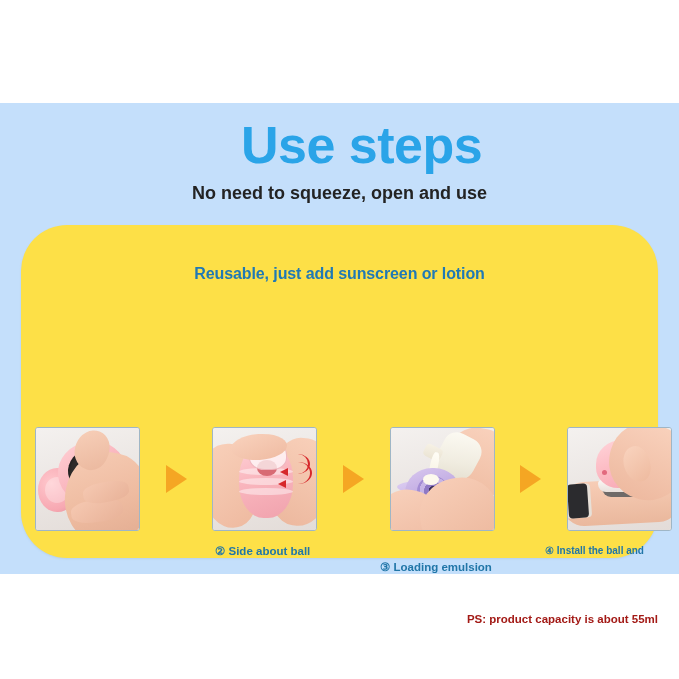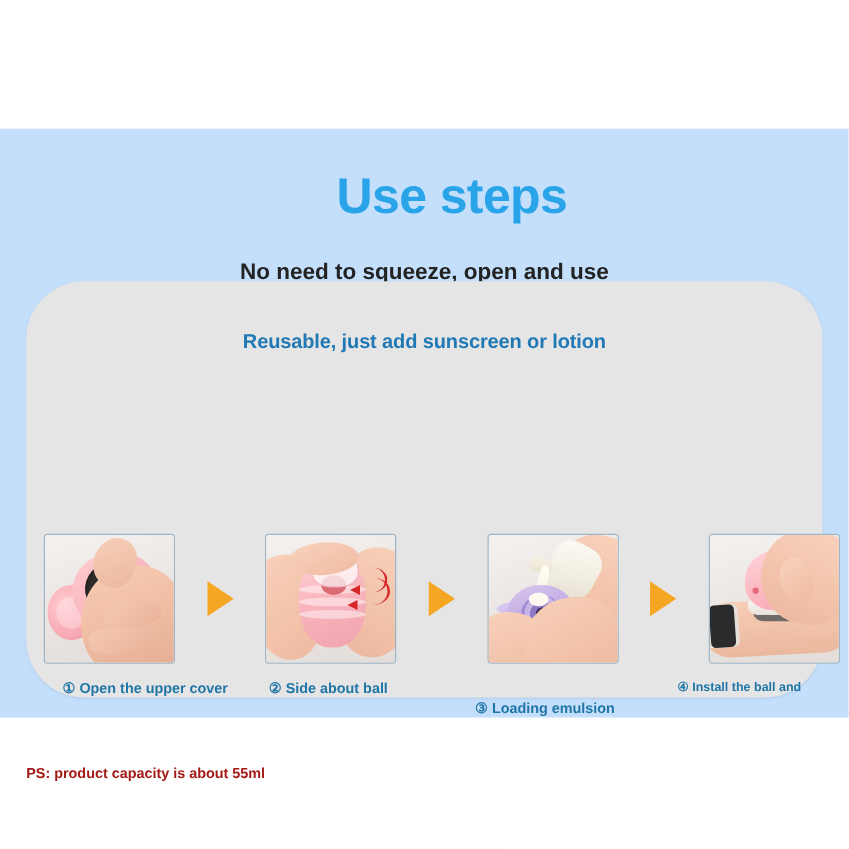--- a/index.html
+++ b/index.html
@@ -34,23 +34,23 @@
 
   .banner-head {
     position: absolute;
     left: 0;
     top: 0;
     width: 679px;
     text-align: center;
   }
 
   .title {
-    margin: 12px;
+    margin: 0;
     padding-top: 18px;
-    font-size: 40px;
+    font-size: 52px;
     font-weight: bold;
     letter-spacing: -0.5px;
     color: #2aa4e8;
     line-height: 48px;
     padding-left: 44px;
   }
 
   .subtitle {
     margin: 0;
     padding-top: 16px;
@@ -60,21 +60,21 @@
     line-height: 16px;
   }
 
   
   .card {
     position: absolute;
     left: 21px;
     top: 122px;
     width: 637px;
     height: 333px;
-    background: #e5e5e5;
+    background: #fde047;
     border-radius: 46px;
     box-shadow: 0 1px 2px rgba(120,150,180,0.18);
   }
 
   .card-heading {
     position: absolute;
     left: 0;
     top: 40px;
     width: 637px;
     text-align: center;
@@ -143,39 +143,38 @@
     color: #2176a8;
     font-size: 11.5px;
     font-weight: bold;
     line-height: 16px;
     white-space: nowrap;
   }
   .cap1 { left: 15px; }
   .cap2 { left: 180px; }
   .cap3 { left: 345px; margin-top: 16px; }
   .cap4 {
-    left: 494px;
+    left: 510px;
     width: 125px;
-    text-align: center;
     font-size: 10px;
   }
   .cap4-line2 {
     display: block;
     font-size: 13.5px;
     font-weight: bold;
     padding-top: 4px;
     letter-spacing: -0.2px;
   }
 
   .ps-note {
     position: absolute;
     left: 0;
     top: 388px;
     width: 637px;
-    text-align: left;
+    text-align: right;
     color: #a31a16;
     font-size: 11.5px;
     font-weight: bold;
   }
 
   
   .photo {
     position: absolute;
     inset: 0;
     background: linear-gradient(165deg, #f4f1ef 0%, #eae5e2 55%, #e3dcd8 100%);
@@ -493,21 +492,20 @@
               <span class="p4-dot"></span>
               <span class="p4-hand"></span>
               <span class="p4-thumb"></span>
             </div>
           </div>
         </div>
 
       </div>
 
       <div class="captions">
-        <div class="caption cap1">① Open the upper cover</div>
         <div class="caption cap2">② Side about ball</div>
         <div class="caption cap3">③ Loading emulsion</div>
         <div class="caption cap4">
           <span>④ Install the ball and</span>
         </div>
       </div>
 
       <div class="ps-note">PS: product capacity is about 55ml</div>
 
     </div>

